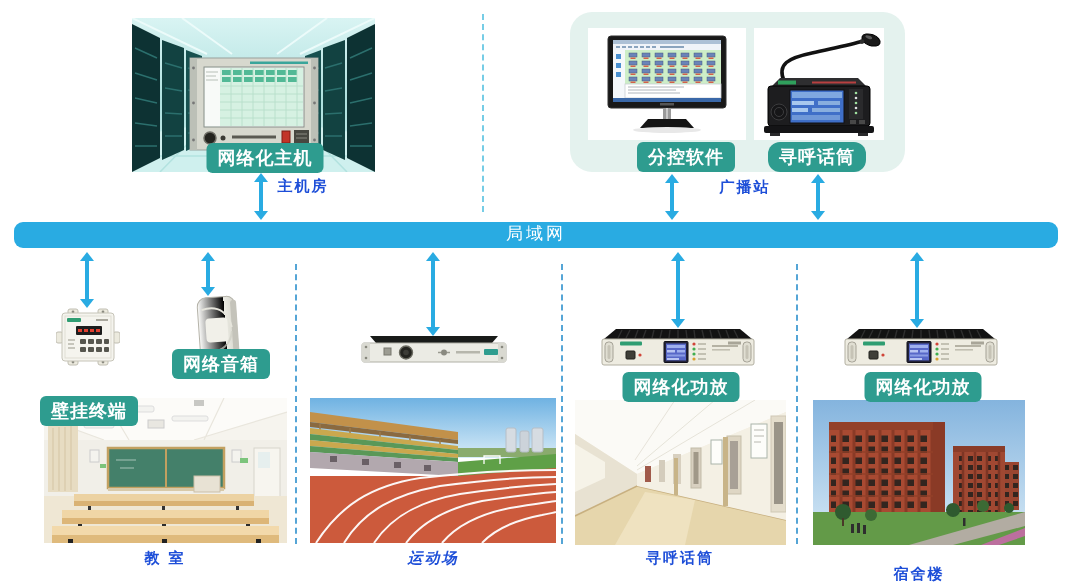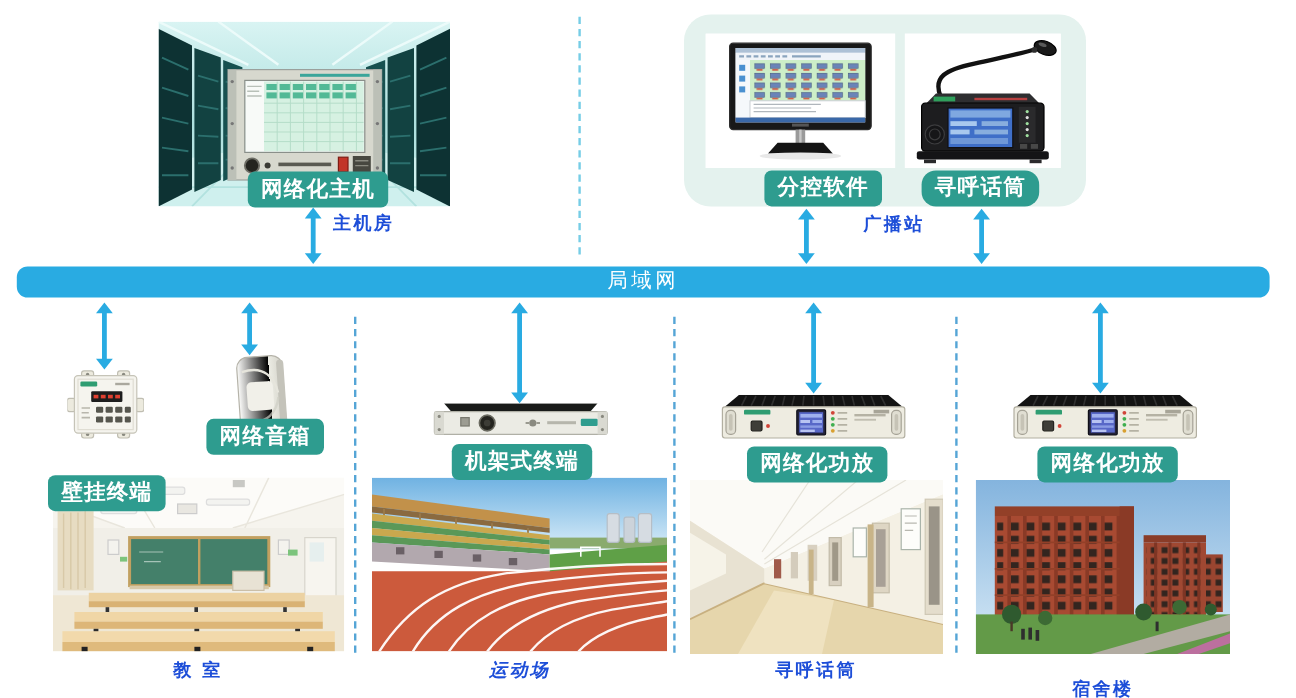--- a/index.html
+++ b/index.html
@@ -357,23 +357,20 @@
       <rect x="128" y="12.5" width="13" height="3" fill="#a8a598"></rect>
     </svg>
   </div>
 
   <div class="badge" style="left:89px;top:368px;margin-top:28px;">
     <span>壁挂终端</span>
   </div>
   <div class="badge" style="left:221px;top:349px;">
     <span>网络音箱</span>
   </div>
-  <div class="badge" style="left:435px;top:370px;">
-    <span>机架式终端</span>
-  </div>
   <div class="badge" style="left:681px;top:372px;">
     <span>网络化功放</span>
   </div>
   <div class="badge" style="left:923px;top:372px;">
     <span>网络化功放</span>
   </div>
 
   <div class="photo" style="left:44px;top:398px;width:243px;height:145px;">
     <svg viewBox="0 0 243 145" width="243" height="145" preserveAspectRatio="none">
       <rect width="243" height="145" fill="#f6f4ee"></rect>

